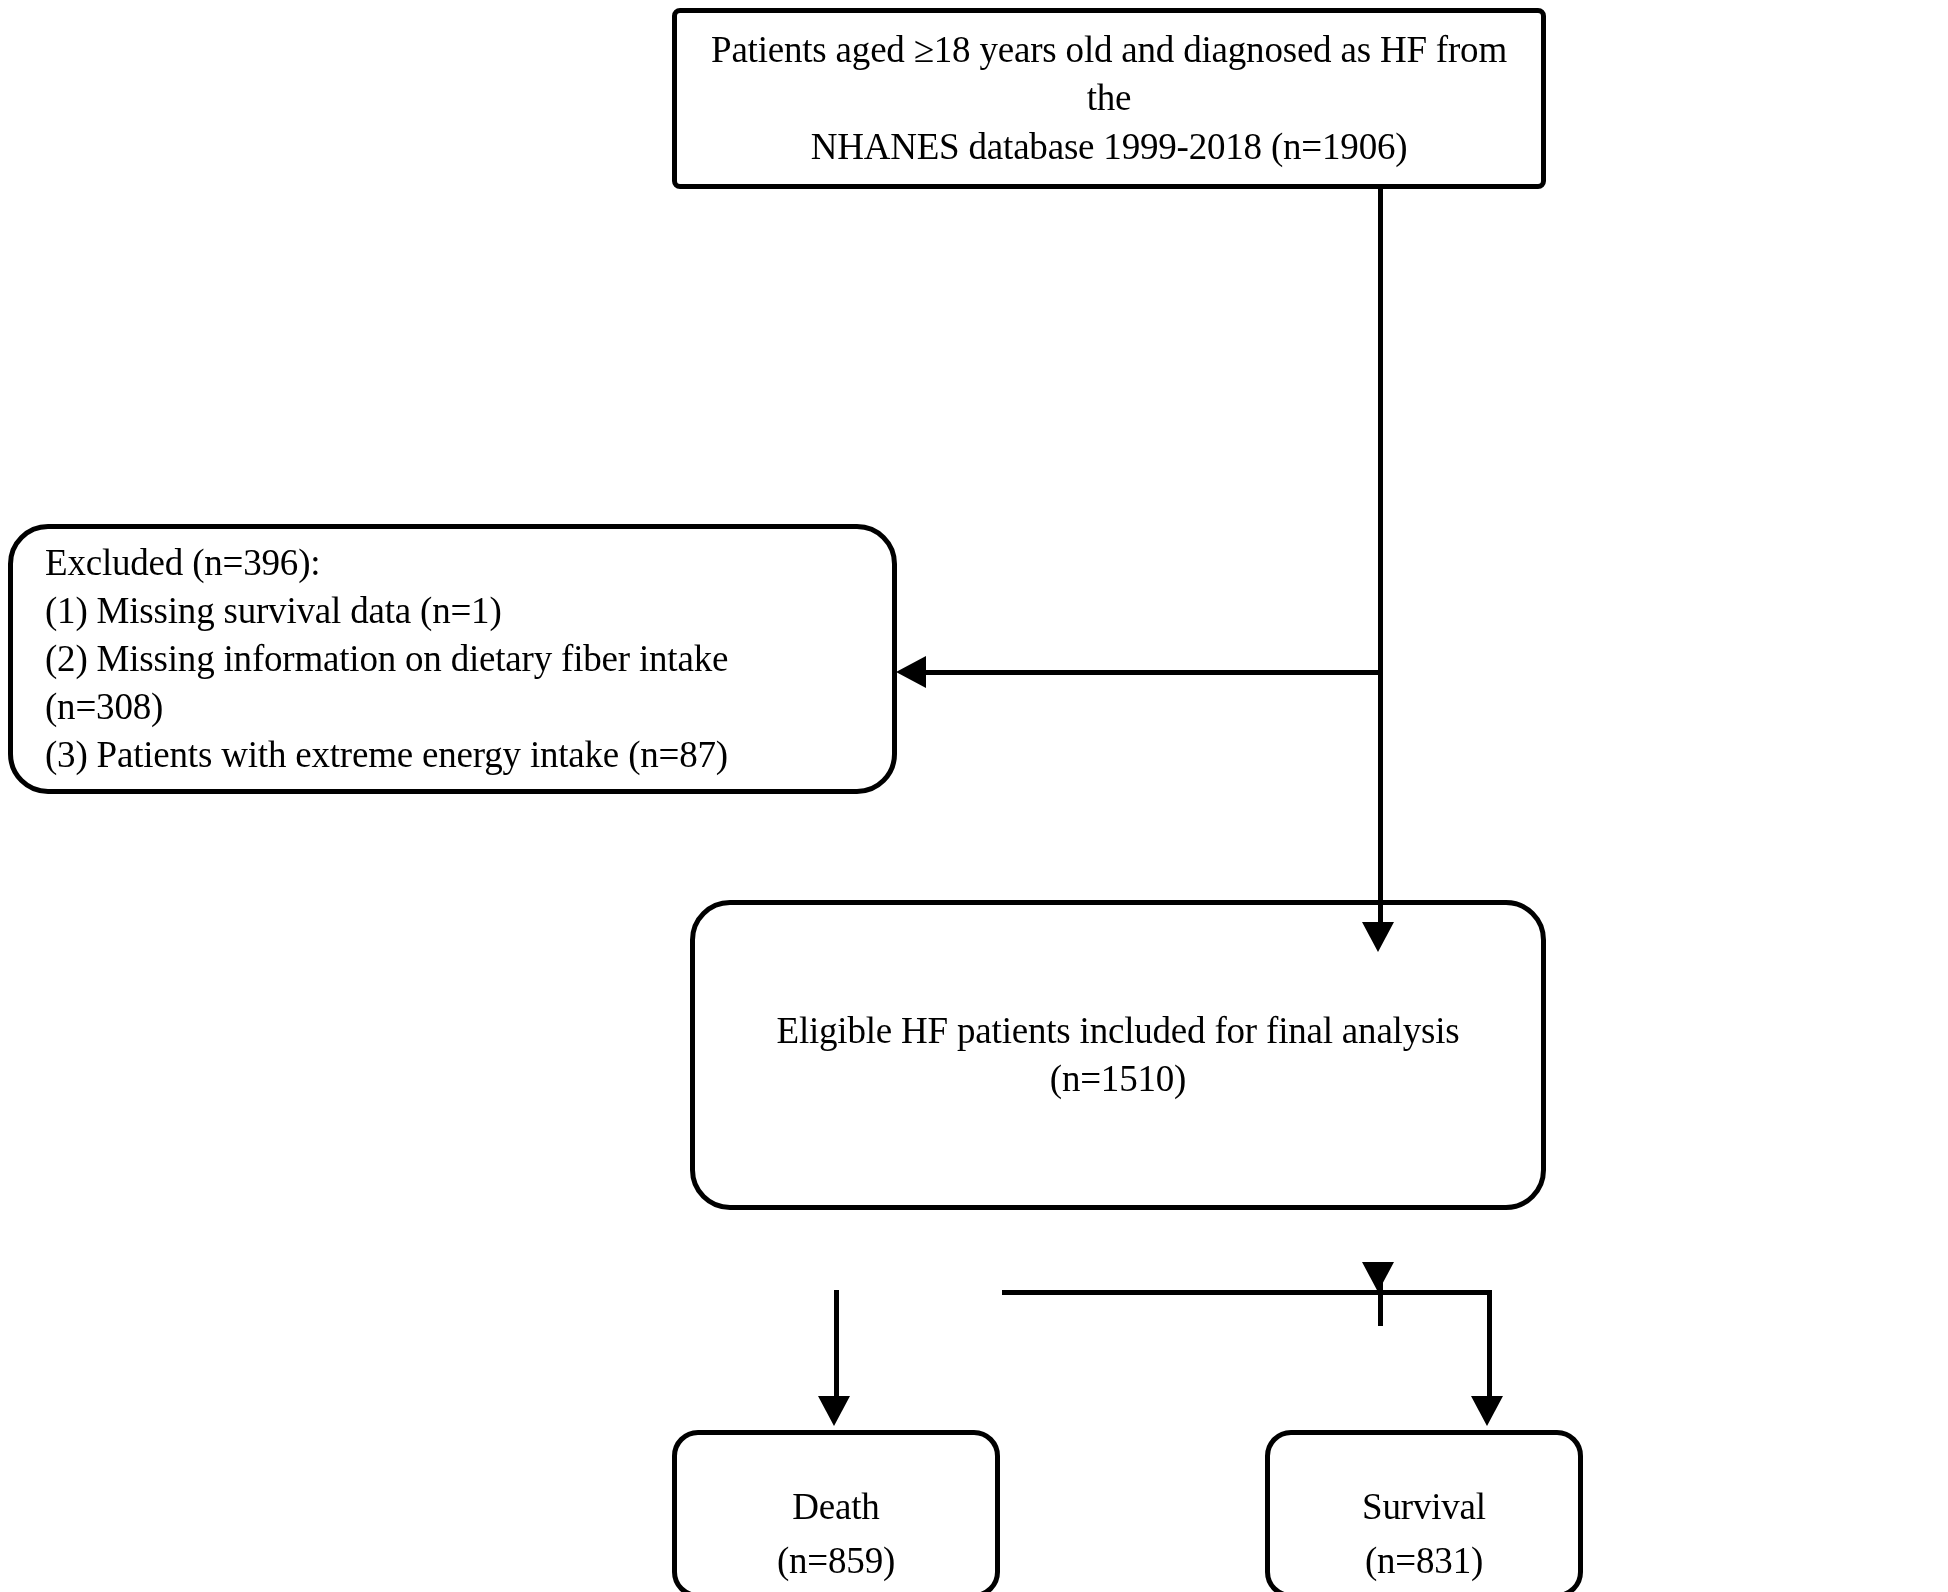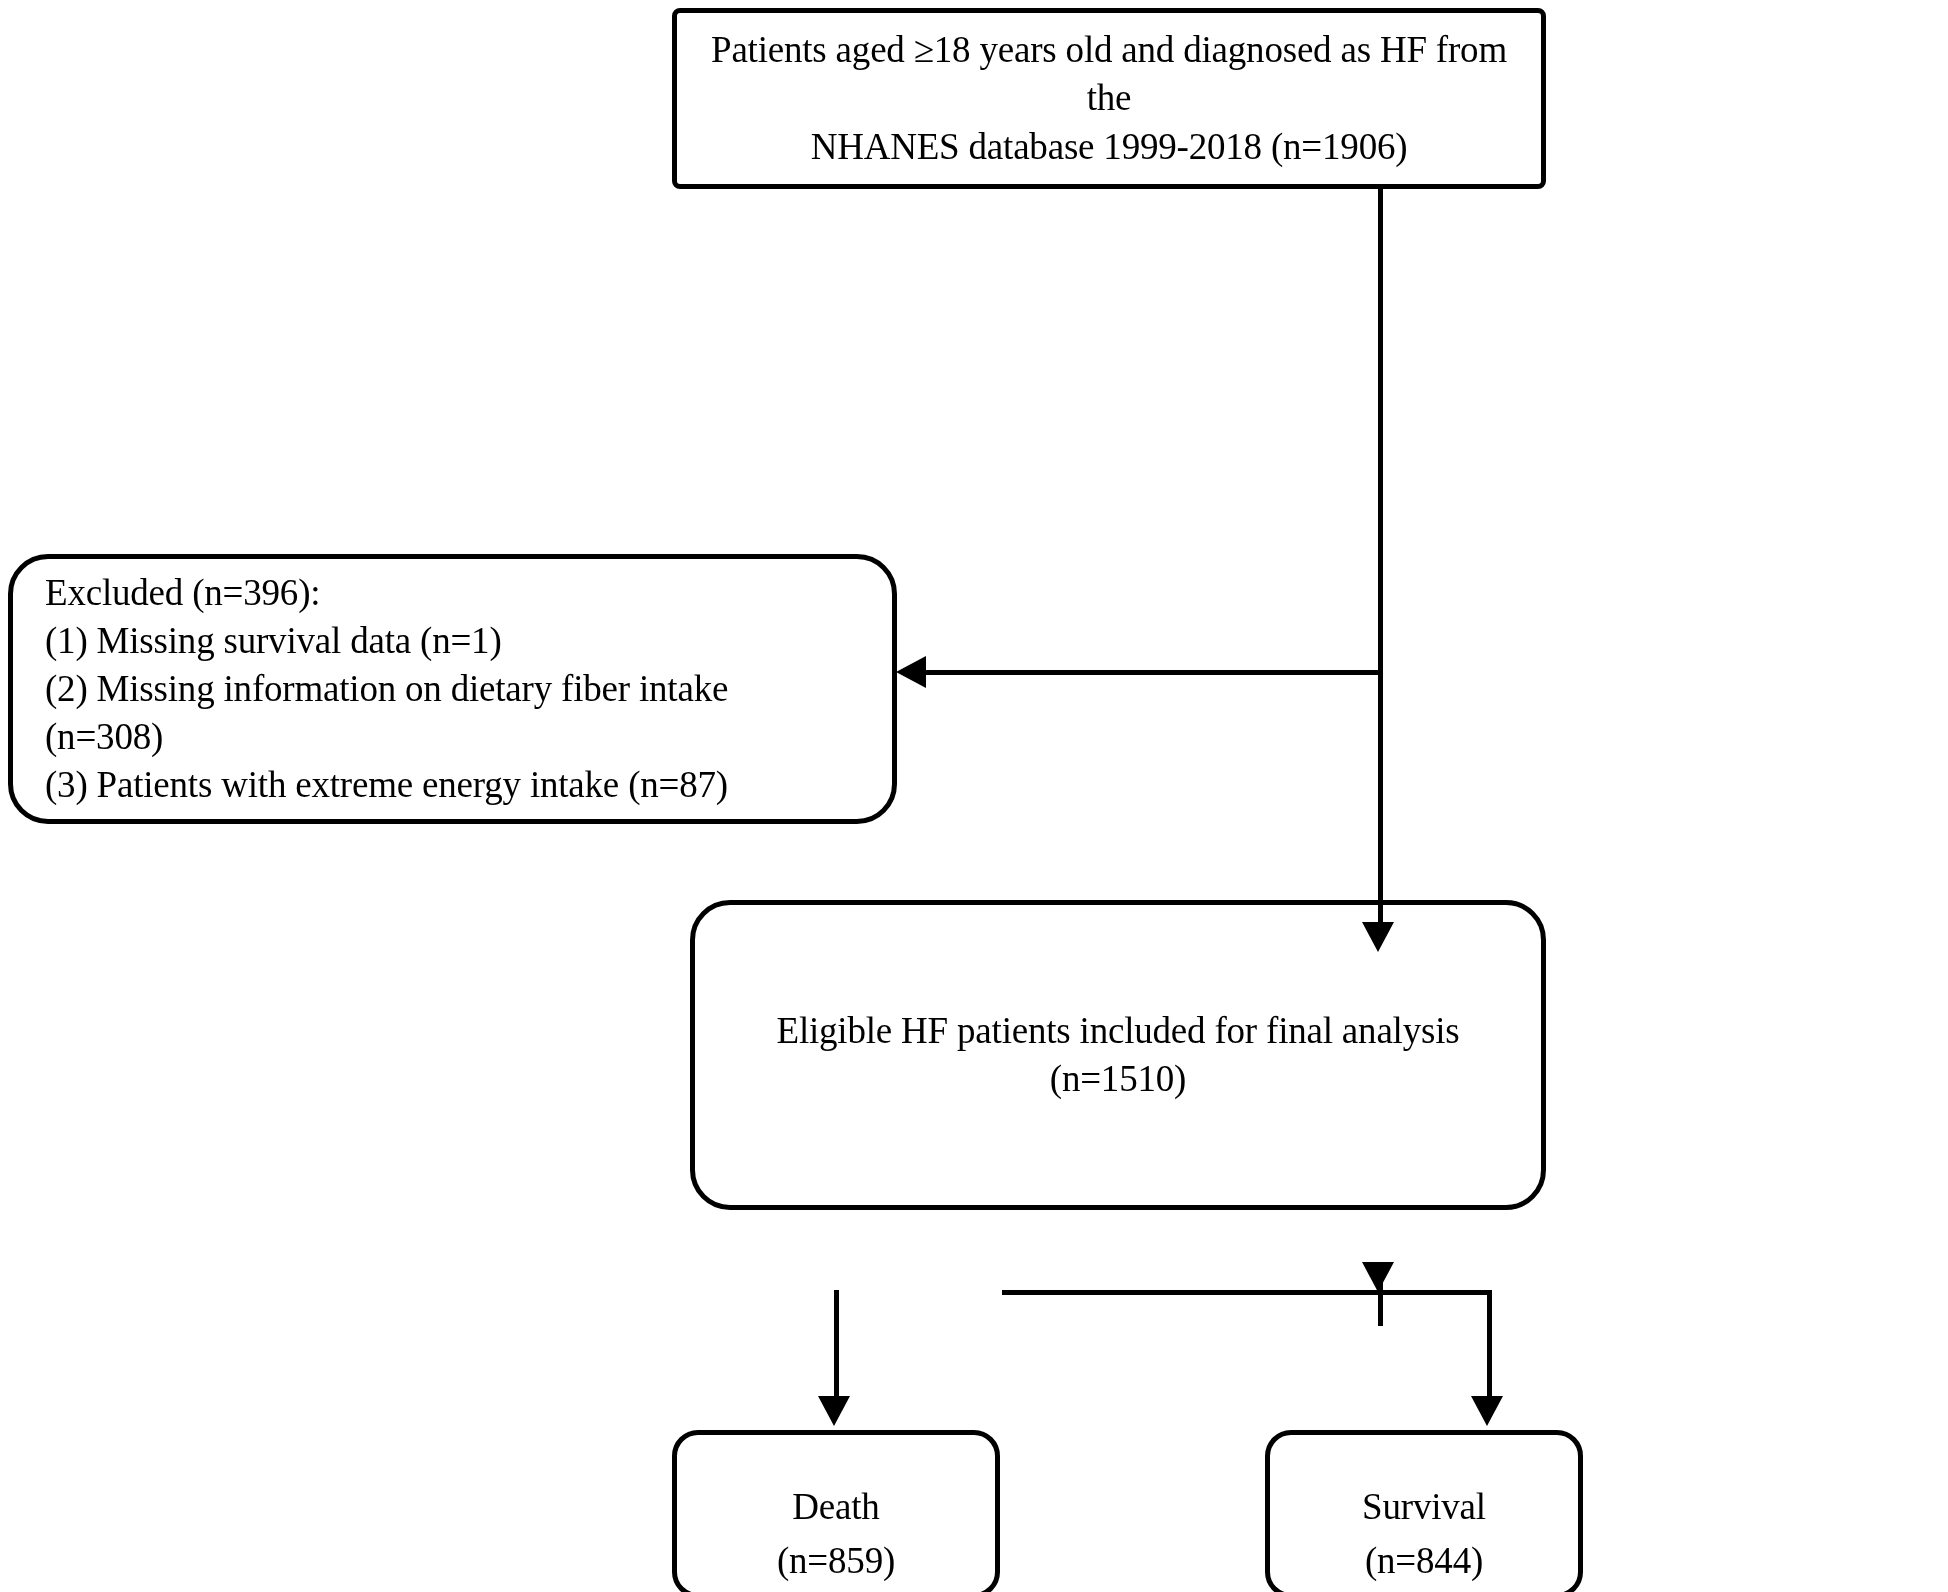--- a/index.html
+++ b/index.html
@@ -37,21 +37,21 @@
   .node.left-align {
     justify-content: flex-start;
   }
   .node.left-align .nodetext {
     text-align: left;
     padding: 0 0 0 32px;
   }
 
   
   #node-source   { left: 672px;  top: 8px;    width: 874px;  height: 181px; }
-  #node-excluded { left: 8px;    top: 554px;  width: 889px;  height: 270px; border-radius: 40px; }
+  #node-excluded { left: 8px;    top: 524px;  width: 889px;  height: 270px; border-radius: 40px; }
   #node-eligible { left: 690px;  top: 900px;  width: 856px;  height: 310px; border-radius: 40px; }
   #node-death    { left: 672px;  top: 1430px; width: 328px;  height: 168px; border-radius: 26px; }
   #node-survival { left: 1265px; top: 1430px; width: 318px;  height: 168px; border-radius: 26px; }
 
   #node-death .nodetext, #node-survival .nodetext { line-height: 1.45; margin-top: 40px; }
 
   
   .conn {
     position: absolute;
     background: #000000;
@@ -117,21 +117,21 @@
     <div class="nodetext">Eligible HF patients included for final analysis (n=1510)</div>
   </div>
 
   <div class="node" id="node-death">
     <div class="nodetext">Death
 (n=859)</div>
   </div>
 
   <div class="node" id="node-survival">
     <div class="nodetext">Survival
-(n=844)</div>
+(n=831)</div>
   </div>
 
   <div class="conn vline" id="spine-main"></div>
   <div class="arrowhead arrow-down" id="spine-main-head"></div>
 
   <div class="conn hline" id="branch-excl-h"></div>
   <div class="arrowhead arrow-left" id="branch-excl-head"></div>
 
   <div class="conn vline" id="split-stem"></div>
   <div class="arrowhead arrow-down" id="split-stem-head"></div>

